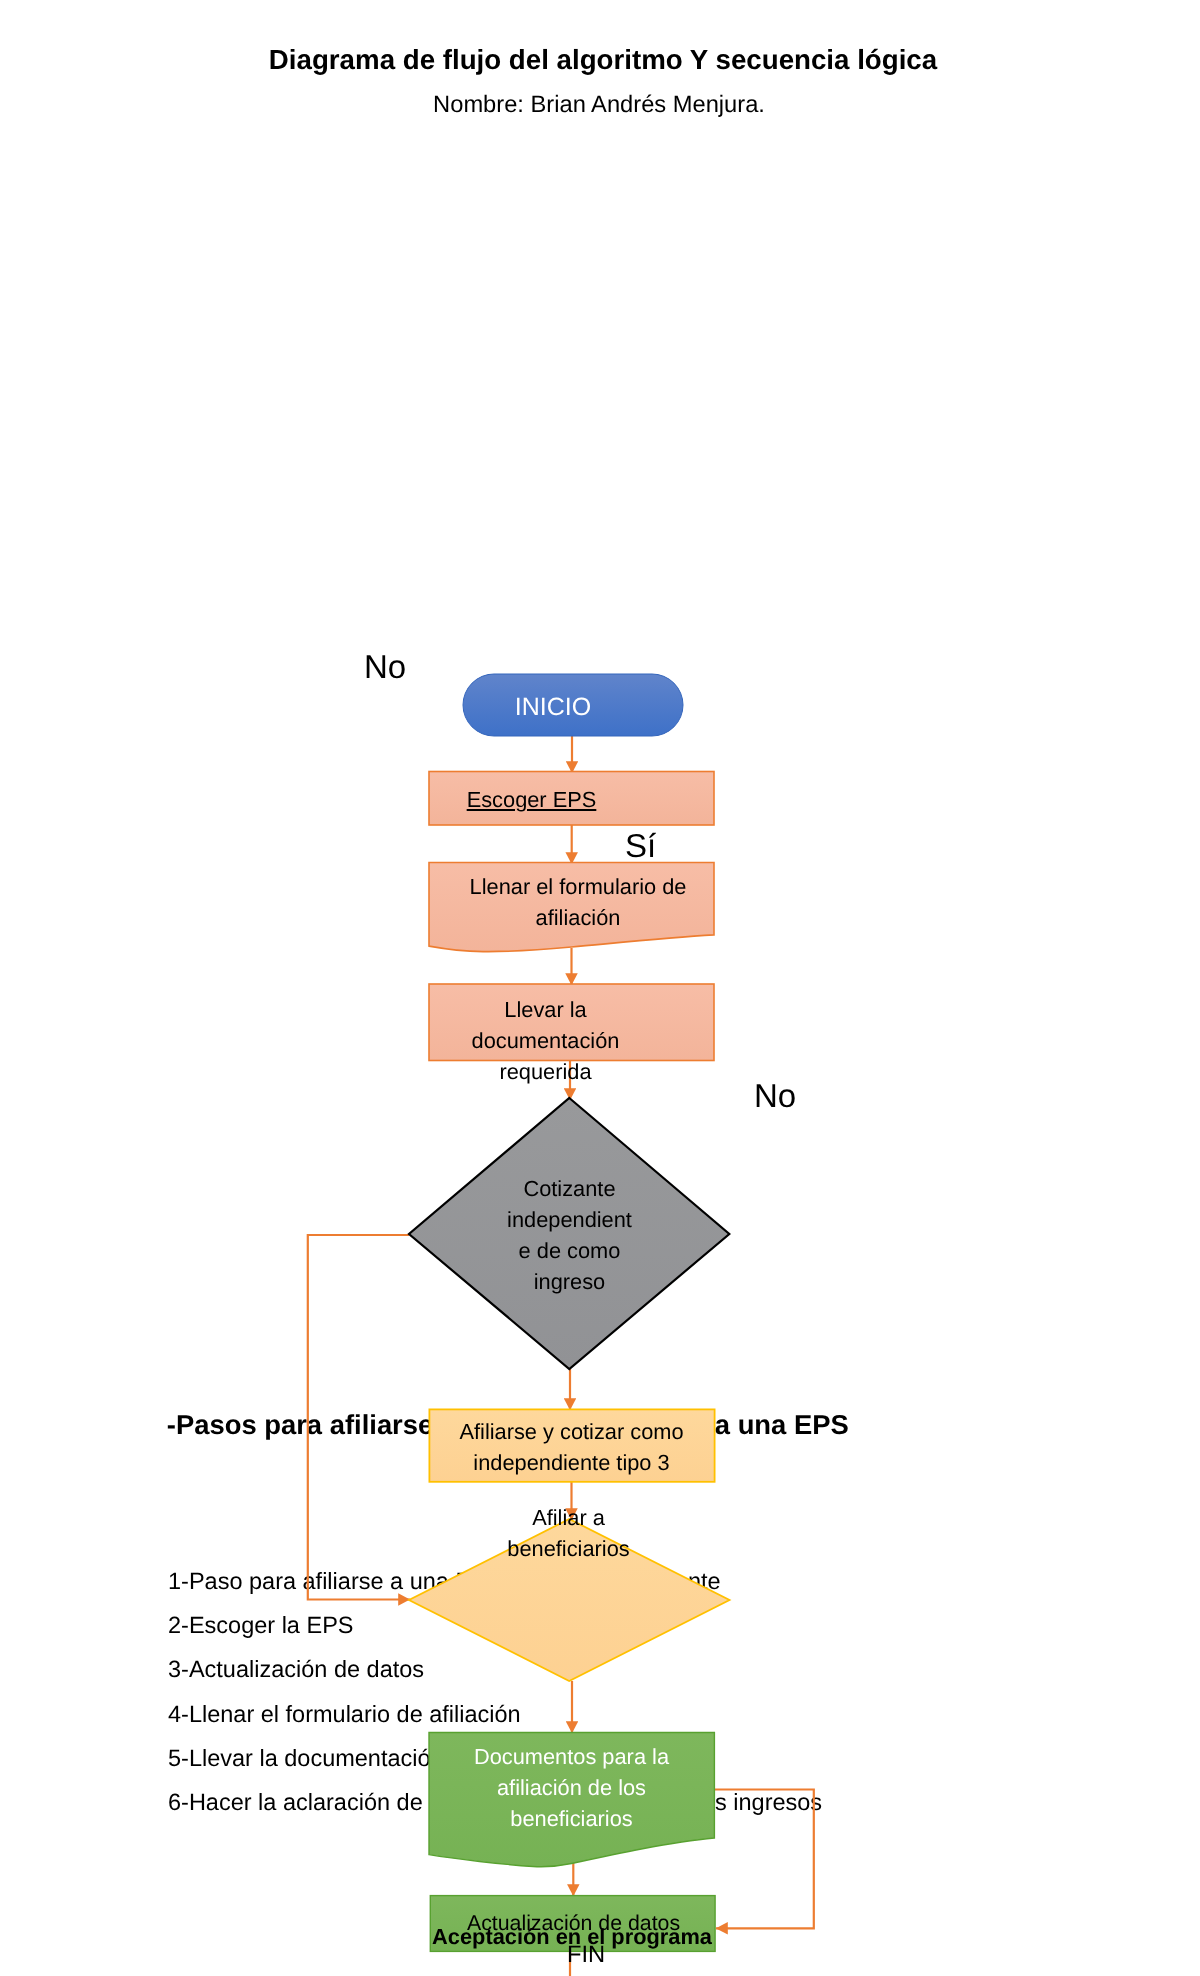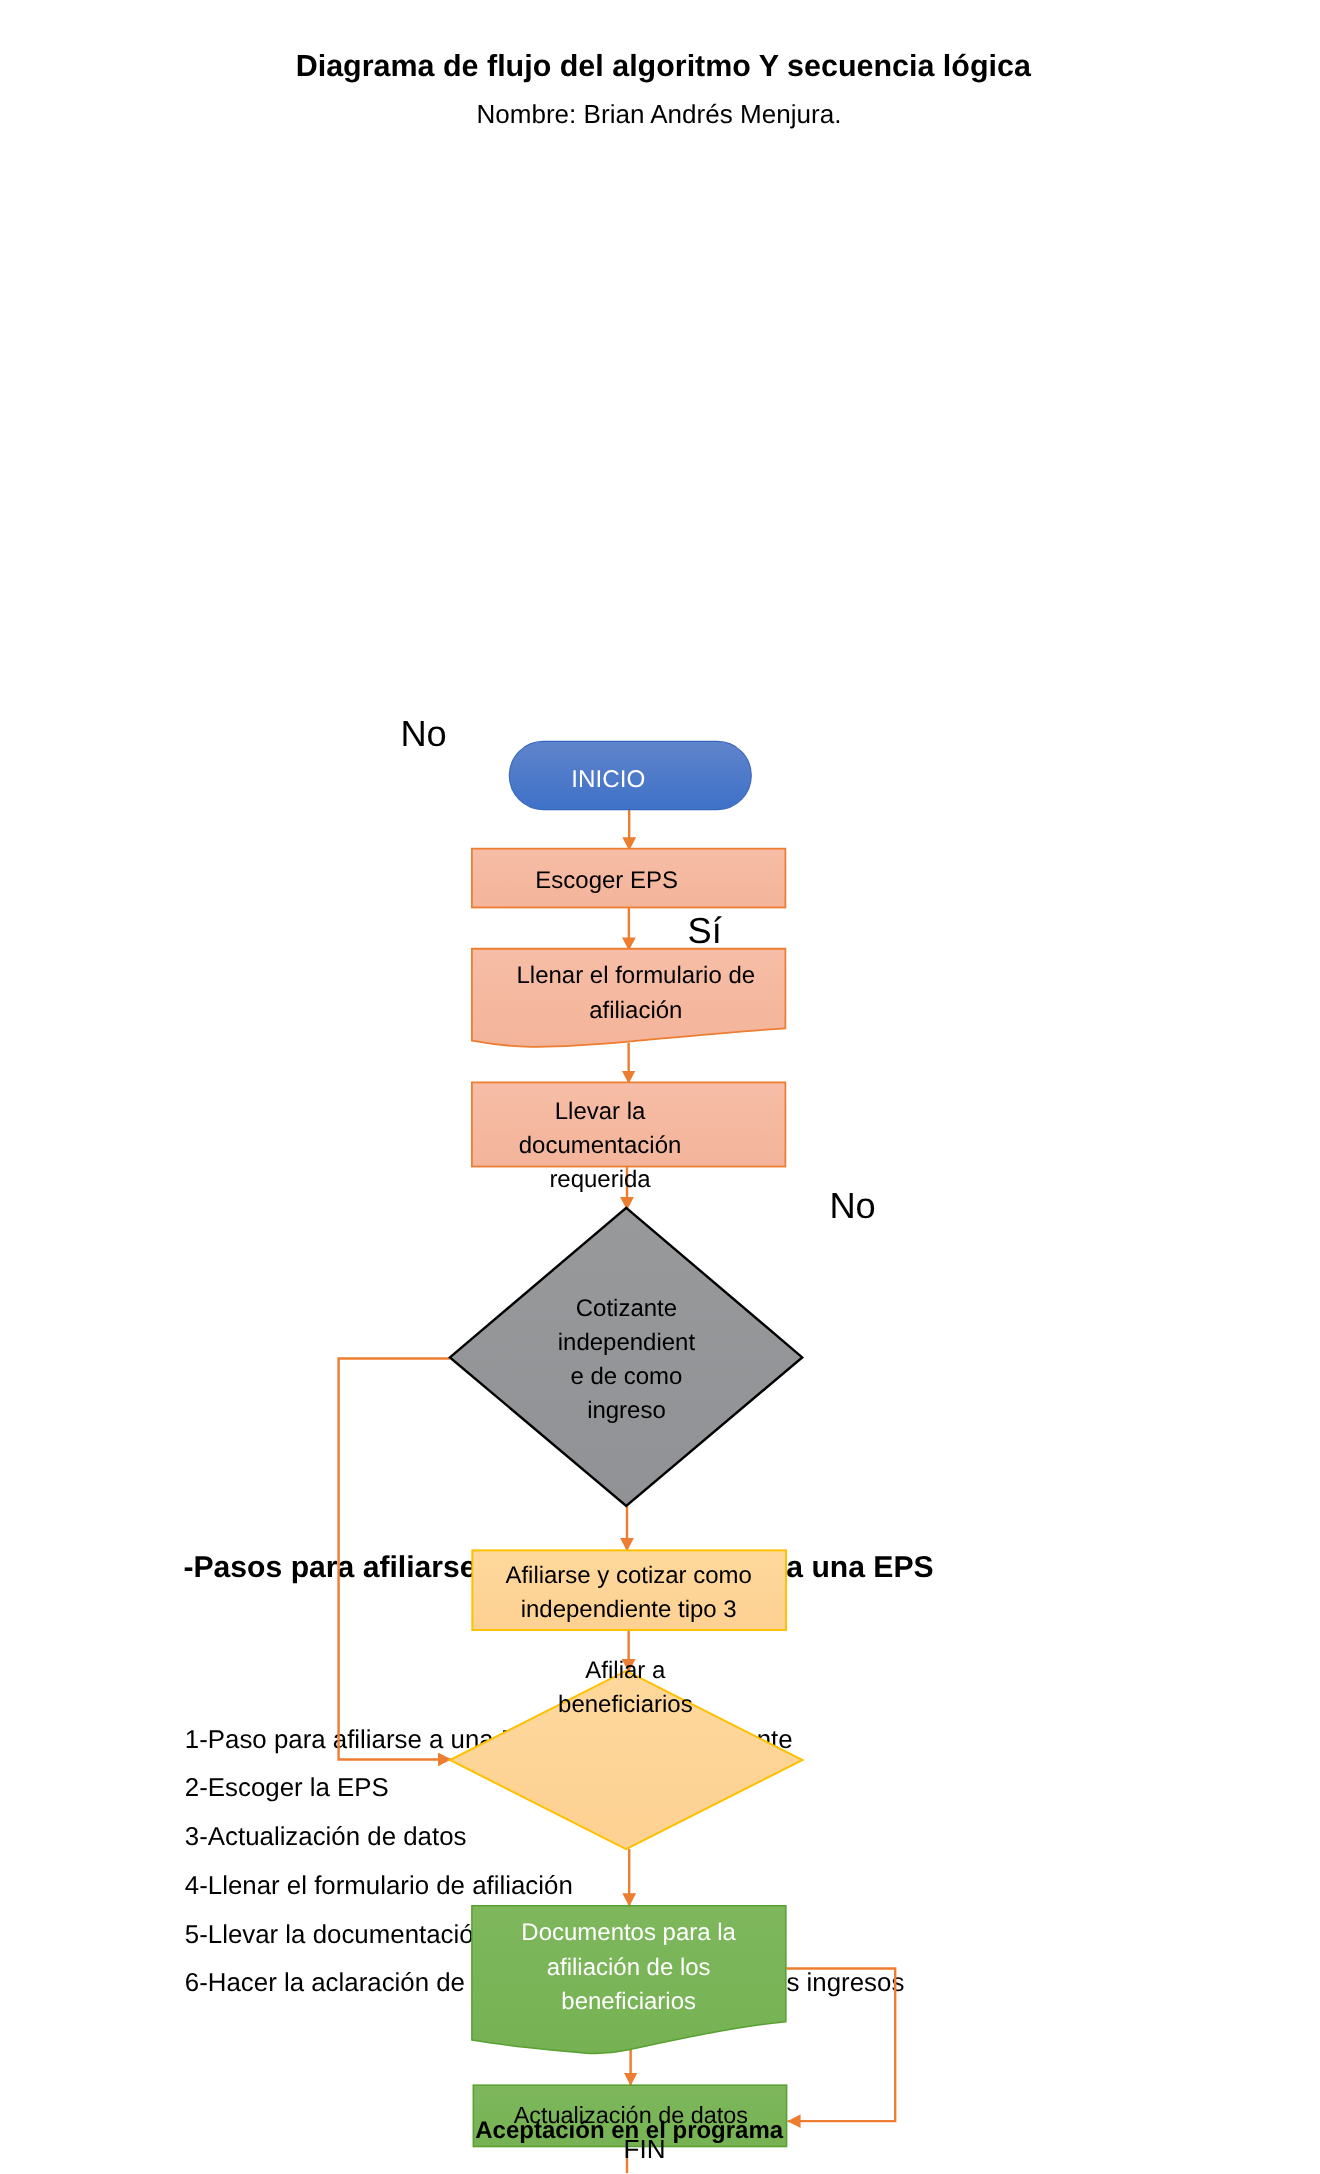--- a/index.html
+++ b/index.html
@@ -93,22 +93,22 @@
 </svg>
 
 <div id="textabove">
 <div class="t doc-title">Diagrama de flujo del algoritmo Y secuencia lógica</div>
 <div class="t doc-sub">Nombre: Brian Andrés Menjura.</div>
 
 <div class="t branch" style="left:364px;top:650px;">No</div>
 <div class="t branch" style="left:625px;top:829px;text-align:right;">Sí</div>
 <div class="t branch" style="left:754px;top:1079px;">No</div>
 
-<div class="nodetext light" style="left:463px;top:692px;width:180px;font-size:22px;">INICIO</div>
-<div class="nodetext" style="left:429px;top:784px;width:245px;">Escoger EPS</div>
+<div class="nodetext light" style="left:463px;top:692px;width:180px;font-size:25px;">INICIO</div>
+<div class="nodetext" style="left:409px;top:784px;width:245px;text-decoration:underline;">Escoger EPS</div>
 <div class="nodetext" style="left:429px;top:871px;width:298px;"><span>Llenar el formulario de</span><br><span>afiliación</span></div>
 <div class="nodetext" style="left:429px;top:993.5px;width:233px;"><span>Llevar la documentación</span><br><span>requerida</span></div>
 <div class="nodetext" style="left:427px;top:1173px;width:285px;"><span>Cotizante</span><br><span>independient</span><br><span>e de como</span><br><span>ingreso</span></div>
 <div class="nodetext" style="left:429px;top:1416px;width:285px;"><span>Afiliarse y cotizar como</span><br><span>independiente tipo 3</span></div>
 <div class="nodetext" style="left:426px;top:1502px;width:285px;"><span>Afiliar a</span><br><span>beneficiarios</span></div>
 <div class="nodetext light" style="left:428px;top:1741px;width:287px;"><span>Documentos para la</span><br><span>afiliación de los</span><br><span>beneficiarios</span></div>
 <div class="nodetext" style="left:430.5px;top:1908px;width:286px;font-size:21.3px;">Actualización de datos</div>
 <div class="nodetext" style="left:429px;top:1921px;width:286px;font-weight:bold;">Aceptación en el programa</div>
 <div class="nodetext" style="left:443px;top:1940px;width:286px;font-size:23.7px;">FIN</div>
 </div>

